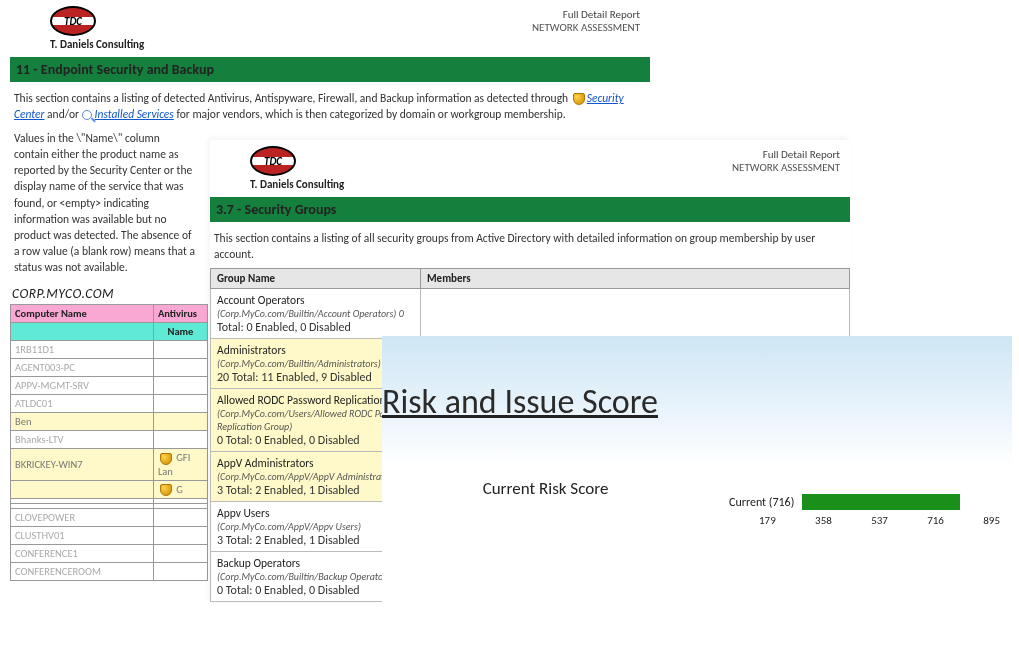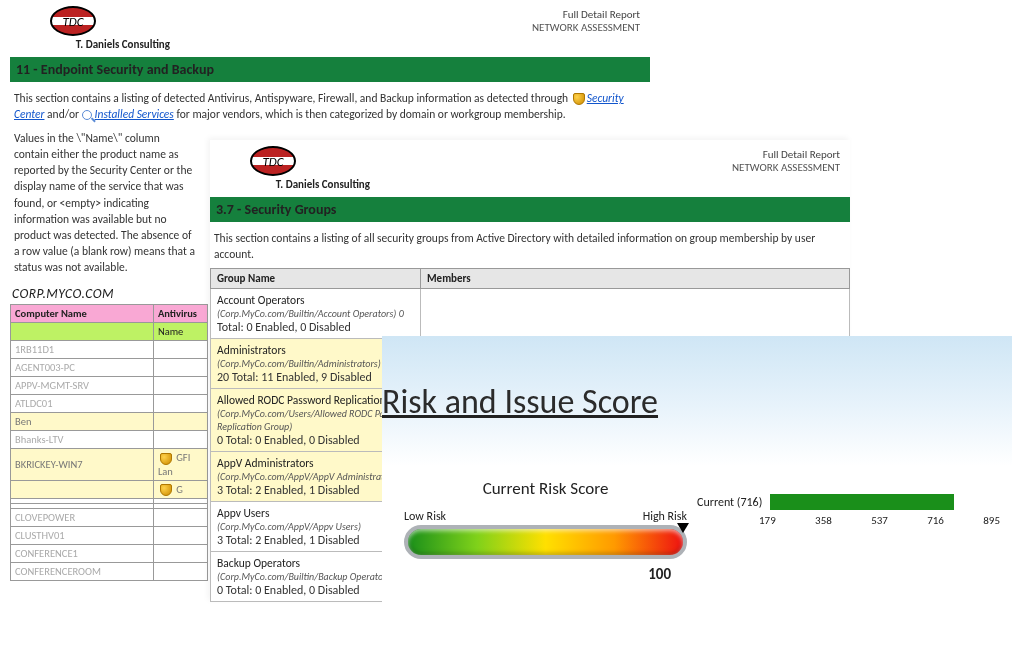--- a/index.html
+++ b/index.html
@@ -21,24 +21,24 @@
   .logo {
     display: flex; align-items: center; gap: 6px;
     padding: 6px 0 0 40px;
   }
   .logo-mark {
     width: 46px; height: 30px;
     border: 2px solid #000;
     border-radius: 50%;
     background: linear-gradient(#b22 0 33%, #fff 33% 66%, #b22 66% 100%);
     display:flex; align-items:center; justify-content:center;
-    color:#000; font-weight:normal; font-size:13px;
+    color:#000; font-weight:bold; font-size:11px;
     font-style:italic;
   }
-  .logo-sub { font-size: 11px; font-weight: 600; margin-top:2px; text-align:right; width:120px;}
+  .logo-sub { font-size: 11px; font-weight: 600; margin-top:2px; text-align:left; width:120px;}
   .doc-meta { position:absolute; top:8px; right:10px; text-align:right; font-size:11px; color:#555;}
   .doc-meta div:first-child { color:#444; }
 
   .section-bar {
     background: #15803d;
     font-weight: bold;
     font-size: 14px;
     padding: 4px 6px;
     margin-top: 6px;
   }
@@ -55,21 +55,21 @@
     display:inline-block; width:10px; height:10px;
     border:1.5px solid #5a8bd6; border-radius:50%;
     position:relative; vertical-align:middle; margin-right:3px;
   }
   .mag-icon::after{content:""; position:absolute; width:5px; height:1.5px; background:#5a8bd6; transform:rotate(45deg); left:8px; top:8px;}
 
   .domain-hdr { font-style: italic; font-size: 13.5px; padding: 10px 0 2px 2px; font-weight:500; letter-spacing:0.5px;}
   table.data { border-collapse: collapse; width: 100%; font-size:10.5px;}
   table.data th, table.data td { border:1px solid #999; padding:2px 4px; text-align:left; }
   table.data th { background:#f9a8d4; font-weight:bold; }
-  table.data .sub th { font-weight:normal; background:#bef264;}
+  table.data .sub th { font-weight:bold; background:#5eead4;text-align:center;}
   table.data td.y { background:#fff9c9; color:#777;}
   table.data td.g { color:#aaa; }
   .rowlbl { width:150px;}
   .avcol { width:55px;}
 
   
   table.groups { border-collapse: collapse; width: 100%; font-size:11px; margin-top:6px;}
   table.groups th { border:1px solid #999; background:#e6e6e6; padding:3px 6px; text-align:left;}
   table.groups td { border:1px solid #bbb; padding:4px 6px; vertical-align:top;}
   .gname { font-size:11.5px;}
@@ -111,21 +111,21 @@
     position:relative;
   }
   .gauge-needle {
     position:absolute; top:-6px; width:0; height:0;
     border-left:6px solid transparent; border-right:6px solid transparent;
     border-top:10px solid #000;
     transform: translateX(-6px);
   }
   .gauge-val { text-align:right; font-size:15px; font-weight:bold; padding:6px 16px 0 0;}
   .issue-row { display:flex; align-items:center; gap:8px; margin-top:16px;}
-  .issue-lbl { font-size:12px; white-space:nowrap;}
+  .issue-lbl { font-size:12px; white-space:nowrap;margin-left:32px;}
   .issue-bar-bg { flex:1; height:16px; position:relative; }
   .issue-bar { height:100%; background:#1a8f1a; }
   .axis { display:flex; justify-content:space-between; font-size:11px; padding:4px 0 0 62px; }
 </style>
 </head>
 <body>
 
 <div class="page1">
   <div style="position:relative;">
     <div class="logo">
@@ -304,30 +304,20 @@
   </table>
 </div>
 
 <div class="panel3">
   <div class="p3-banner">
     <div class="p3-title">Risk and Issue Score</div>
   </div>
   <div class="p3-cols">
     <div class="p3-col">
       <div class="p3-subtitle">Current Risk Score</div>
-      <div class="gauge-wrap">
-        <div class="gauge-labels">
-          <span>Low Risk</span>
-          <span>High Risk</span>
-        </div>
-        <div class="gauge">
-          <div class="gauge-needle" id="needle" style="left: 100%;"></div>
-        </div>
-        <div class="gauge-val">100</div>
-      </div>
     </div>
     <div class="p3-col">
       <div class="issue-row">
         <div class="issue-lbl">Current (716)</div>
         <div class="issue-bar-bg">
           <div class="issue-bar" id="issuebar" style="width: 80%;"></div>
         </div>
       </div>
       <div class="axis" id="axis">
           <span>179</span>

